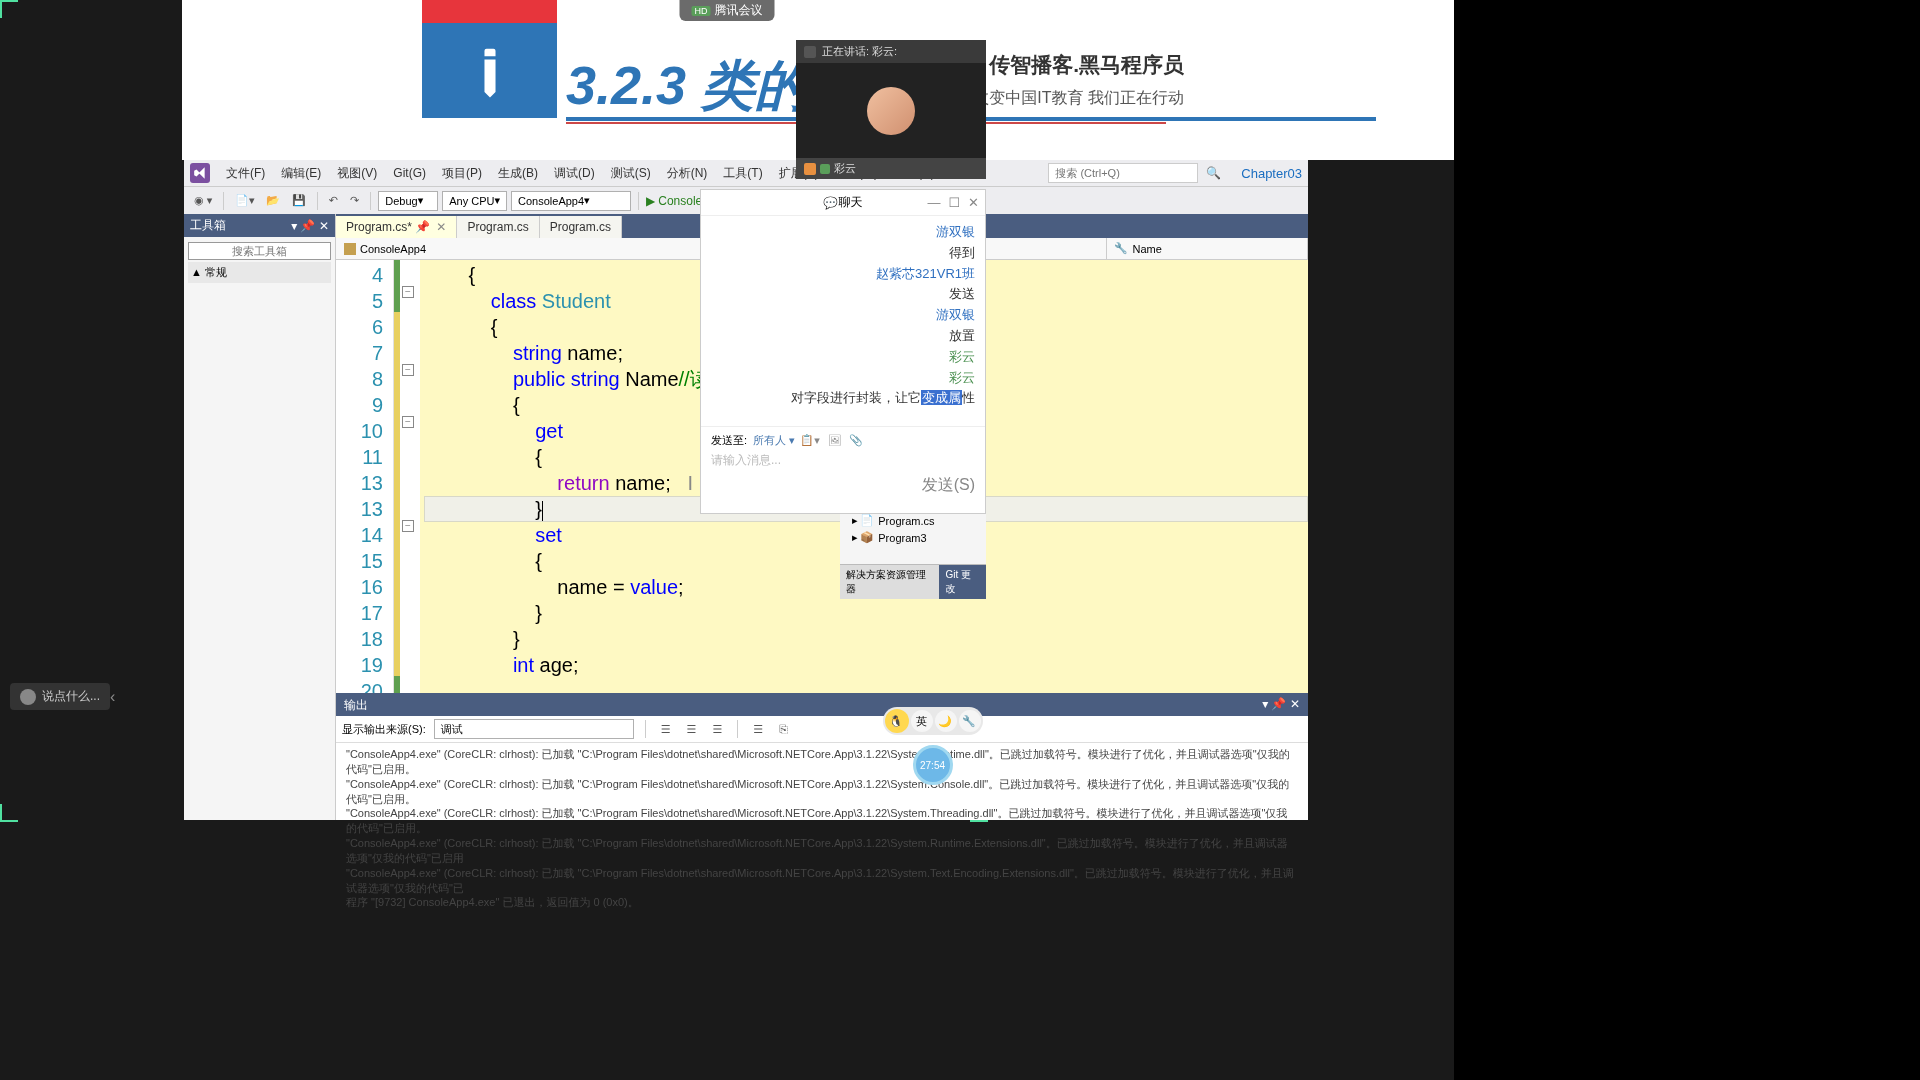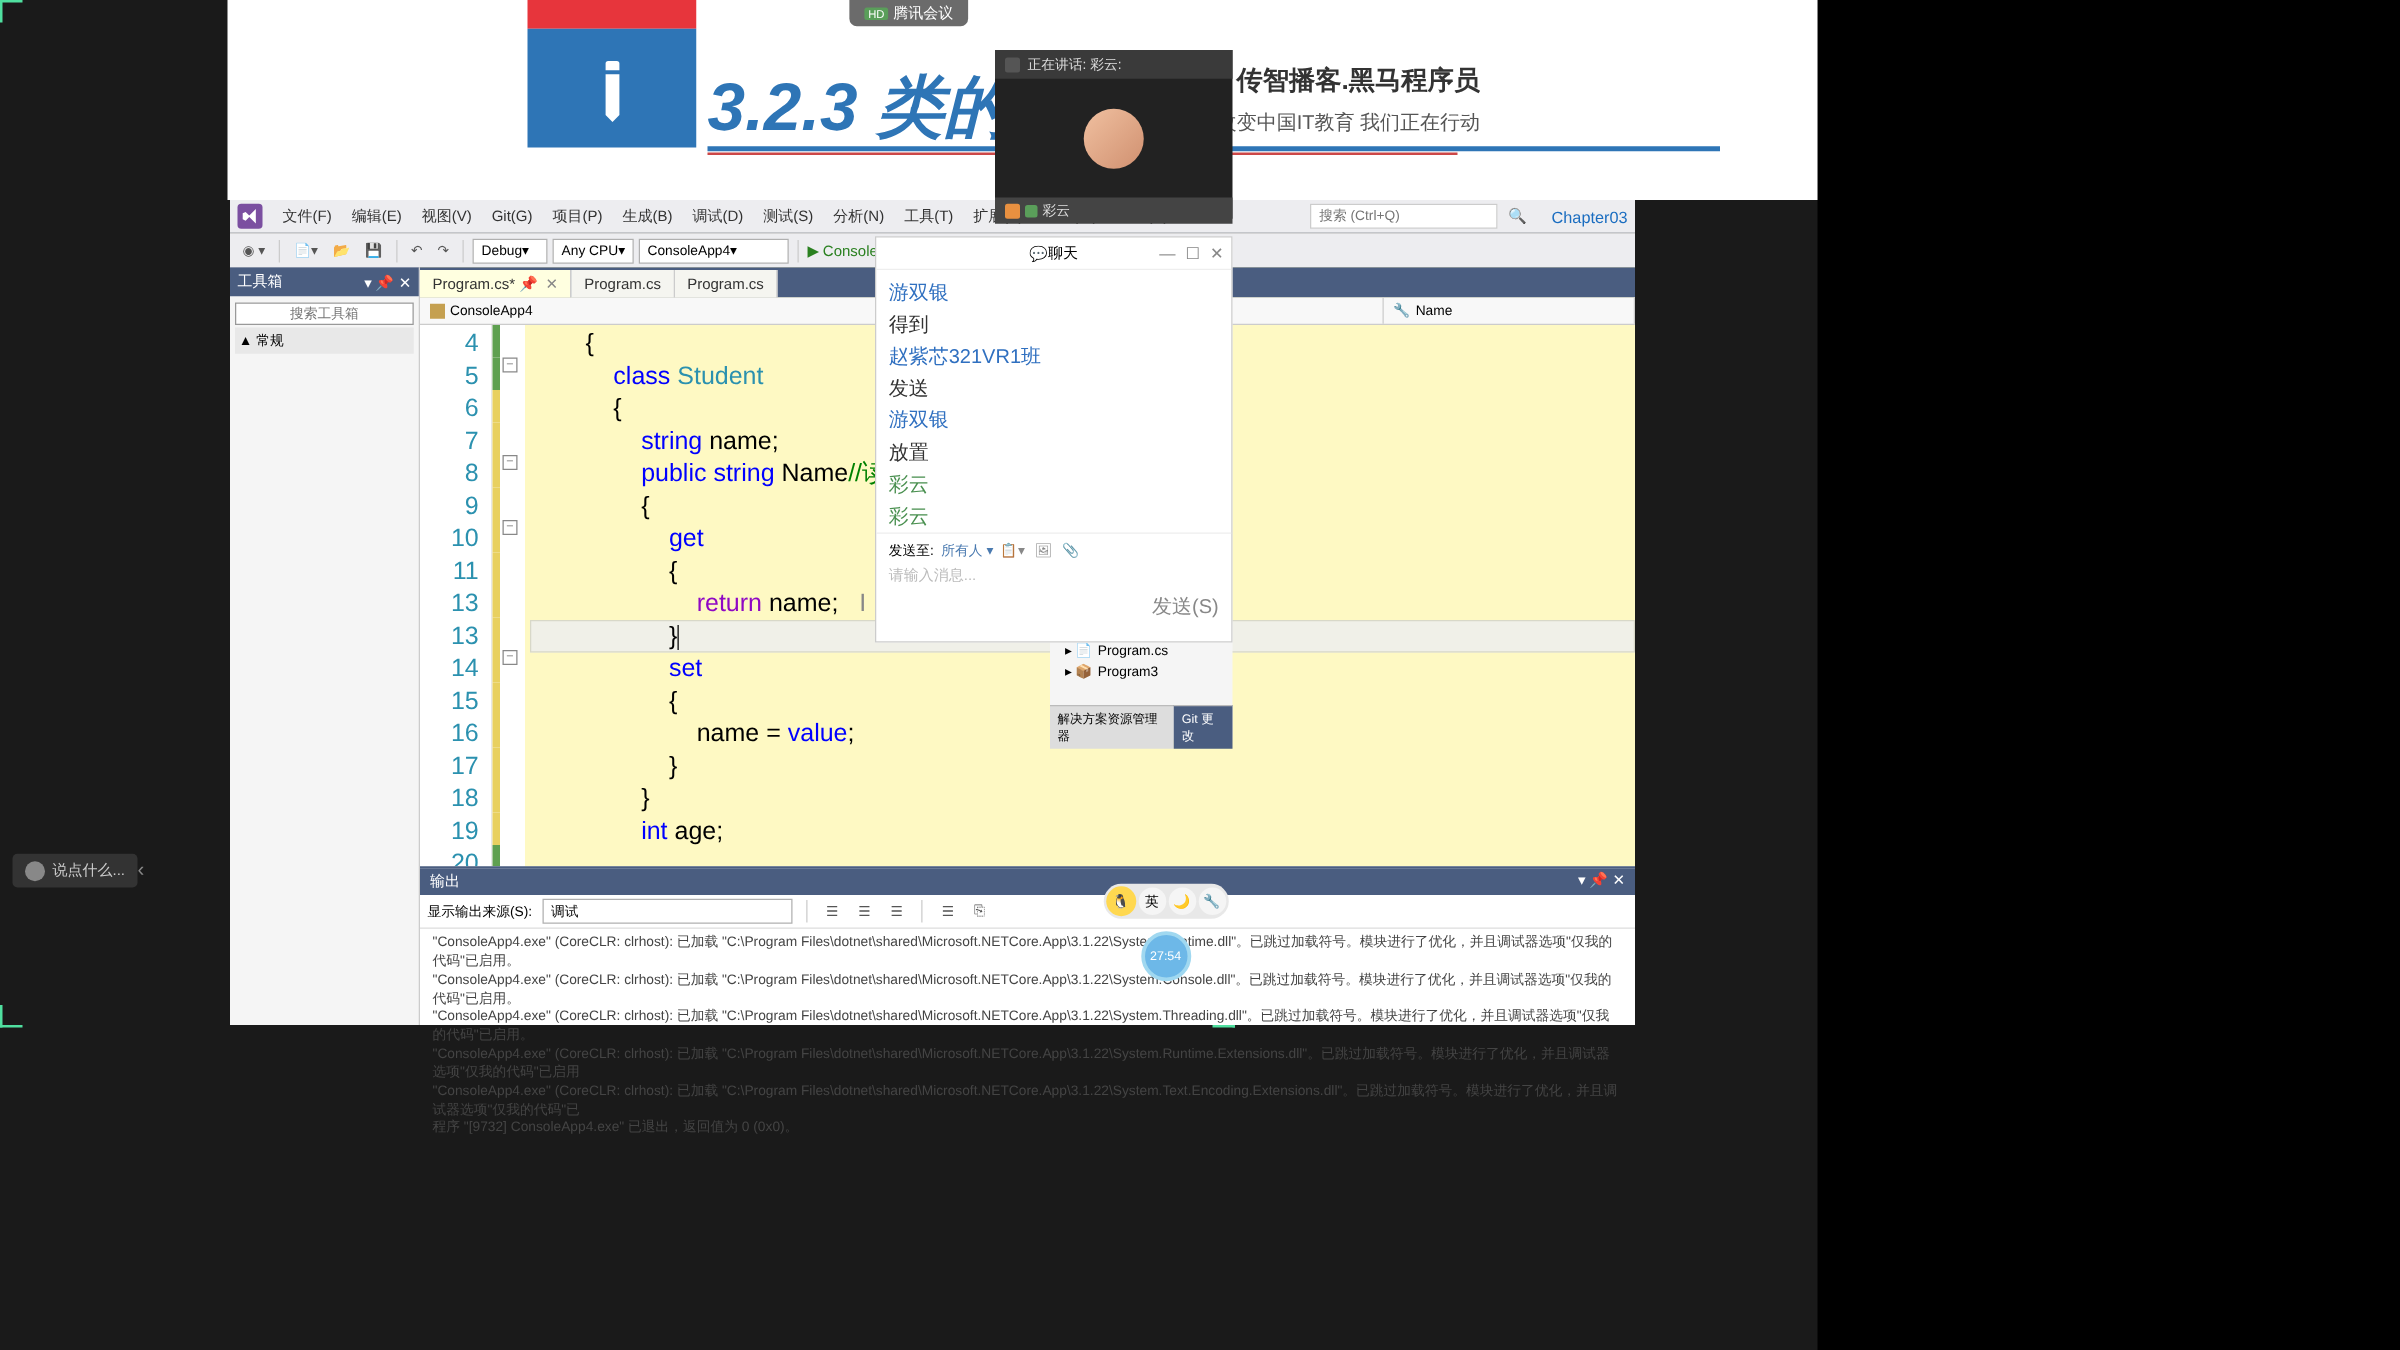--- a/index.html
+++ b/index.html
@@ -83,21 +83,21 @@
 .sol-tabs { display: flex; font-size: 10px; }
 .sol-tab { padding: 3px 6px; background: #ddd; border-top: 1px solid #bbb; }
 .sol-tab.active { background: #4a5d80; color: #fff; }
 .props-panel { position: absolute; right: 468px; top: 578px; width: 146px; height: 60px; background: #f5f5f5; }
 .props-title { background: #4a5d80; color: #fff; font-size: 11px; padding: 2px 6px; }
 .props-toolbar { padding: 4px; display: flex; gap: 4px; }
 .props-btn { width: 18px; height: 18px; background: #e0e0e0; border: 1px solid #bbb; }
 .chat-panel { position: absolute; right: 468px; top: 189px; width: 286px; height: 325px; background: #fff; border: 1px solid #ccc; z-index: 60; }
 .chat-header { display: flex; justify-content: center; align-items: center; padding: 4px; border-bottom: 1px solid #eee; position: relative; font-size: 12px; }
 .chat-ctrl { position: absolute; right: 6px; display: flex; gap: 8px; color: #888; font-size: 13px; }
-.chat-body { padding: 6px 10px; font-size: 16px; line-height: 1.6; height: 210px; overflow: hidden; }
+.chat-body { padding: 6px 10px; font-size: 13px; line-height: 1.6; height: 210px; overflow: hidden; text-align: right; }
 .chat-user { color: #3070c0; }
 .chat-user-green { color: #4a9050; }
 .chat-msg { color: #333; }
 .chat-highlight { background: #3a70d0; color: #fff; padding: 0 1px; }
 .chat-footer { border-top: 1px solid #eee; padding: 6px 10px; font-size: 11px; }
 .chat-sendto { display: flex; align-items: center; gap: 6px; margin-bottom: 4px; }
 .sendto-dd { color: #4a7ab0; }
 .chat-icons { float: right; color: #888; display: flex; gap: 8px; }
 .chat-input-row { color: #bbb; font-size: 12px; }
 .chat-send-btn { text-align: right; color: #888; font-size: 16px; margin-top: 6px; }

